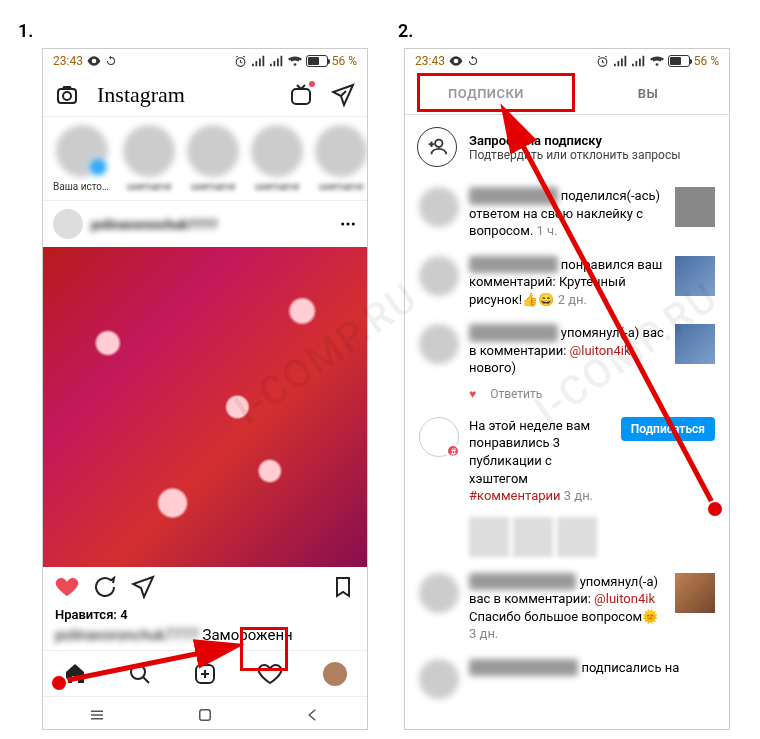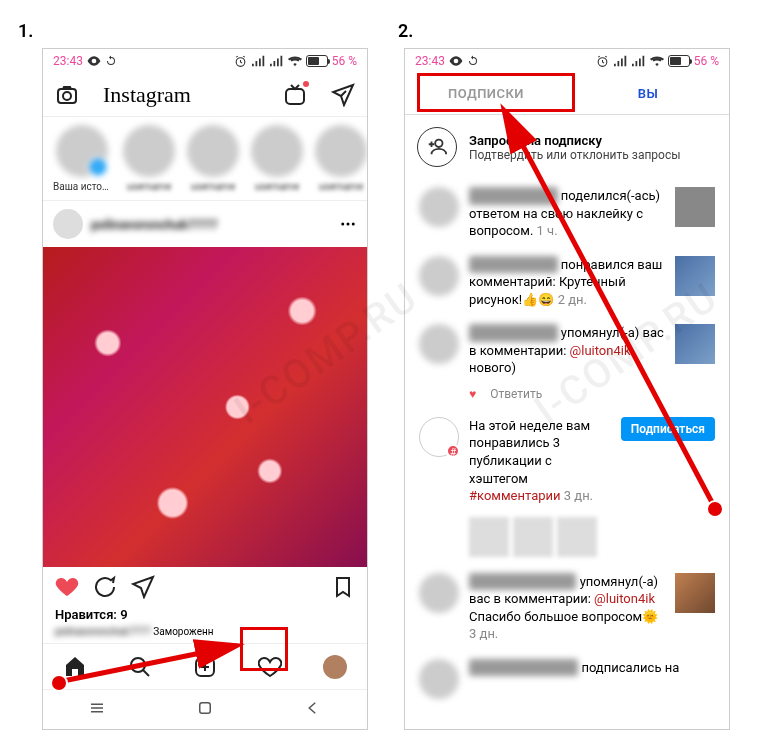--- a/index.html
+++ b/index.html
@@ -1,29 +1,29 @@
 <!DOCTYPE html>
 <html><head>
 <meta charset="utf-8">
 <style>
   * { margin: 0; padding: 0; box-sizing: border-box; }
   body { font-family: -apple-system, BlinkMacSystemFont, "Segoe UI", Roboto, Arial, sans-serif; background: #fff; width: 760px; height: 739px; position: relative; }
   .step-num { position: absolute; font-weight: 600; font-size: 18px; }
   .phone { position: absolute; width: 326px; border: 1px solid #ccc; background: #fff; overflow: hidden; }
   
-  .status-bar { display: flex; justify-content: space-between; align-items: center; height: 24px; padding: 0 10px; font-size: 12px; color: #ec4899; }
+  .status-bar { display: flex; justify-content: space-between; align-items: center; height: 24px; padding: 0 10px; font-size: 12px; color: #a16207; }
   .status-left, .status-right { display: flex; align-items: center; gap: 4px; }
   .status-right .icon { width: 14px; height: 14px; }
   .battery { border: 1px solid #333; border-radius: 3px; width: 22px; height: 12px; position: relative; display: flex; align-items: center; }
   .battery::after { content: ''; position: absolute; right: -3px; top: 3px; width: 2px; height: 5px; background: #333; border-radius: 0 2px 2px 0; }
   .battery-fill { background: #333; height: 8px; margin: 1px; border-radius: 1px; }
   
   .ig-header { display: flex; align-items: center; justify-content: space-between; height: 44px; padding: 0 12px; border-bottom: 1px solid #eee; }
   .ig-logo { font-family: cursive; font-size: 22px; font-weight: 500; }
-  .ig-header-left, .ig-header-right { display: flex; gap: 24px; align-items: center; }
+  .ig-header-left, .ig-header-right { display: flex; gap: 18px; align-items: center; }
   .icon { display: inline-flex; align-items: center; justify-content: center; }
   
   .stories { display: flex; gap: 12px; padding: 8px 10px; overflow: hidden; border-bottom: 1px solid #eee; }
   .story { display: flex; flex-direction: column; align-items: center; font-size: 10px; color: #333; width: 58px; }
   .story-avatar { width: 52px; height: 52px; border-radius: 50%; background: #ccc; filter: blur(3px); position: relative; }
   .story:first-child .story-avatar::after { content: '+'; position: absolute; bottom: 0; right: 0; width: 16px; height: 16px; background: #0095f6; color: #fff; border-radius: 50%; border: 2px solid #fff; font-size: 12px; line-height: 16px; text-align: center; filter: none; }
   .story-label { margin-top: 4px; max-width: 100%; overflow: hidden; text-overflow: ellipsis; white-space: nowrap; filter: blur(2px); }
   .story:first-child .story-label { filter: none; }
   
   .post-header { display: flex; align-items: center; gap: 8px; padding: 8px 10px; }
@@ -36,33 +36,33 @@
     radial-gradient(circle at 60% 50%, #ffcdd2 4%, transparent 5%),
     radial-gradient(circle at 80% 20%, #ffcdd2 3%, transparent 4%),
     radial-gradient(circle at 40% 80%, #ffcdd2 4%, transparent 5%),
     radial-gradient(circle at 70% 70%, #ffcdd2 3%, transparent 4%),
     linear-gradient(135deg, #b71c1c, #c2185b 30%, #d32f2f 60%, #880e4f); }
   
   .post-actions { display: flex; gap: 14px; padding: 8px 12px; align-items: center; }
   .post-actions .spacer { margin-left: auto; }
   .liked { color: #ed4956; }
   .likes-text { font-size: 13px; font-weight: 600; padding: 0 12px 4px; }
-  .caption { font-size: 10px; padding: 0 12px 6px; }
+  .caption { font-size: 15px; padding: 0 12px 6px; }
   .caption .user { filter: blur(3px); display: inline-block; }
   
   .bottom-nav { display: flex; justify-content: space-around; align-items: center; height: 46px; border-top: 1px solid #eee; }
   .nav-btn { display: flex; align-items: center; justify-content: center; }
   .profile-dot { width: 24px; height: 24px; border-radius: 50%; background: #b08060; }
   
   .soft-keys { display: flex; justify-content: space-around; align-items: center; height: 36px; border-top: 1px solid #eee; }
 
   
   .tabs { display: flex; height: 42px; border-bottom: 1px solid #ddd; }
   .tab { flex: 1; display: flex; align-items: center; justify-content: center; font-size: 13px; font-weight: 600; letter-spacing: 0.5px; color: #999; text-transform: uppercase; }
-  .tab.active { color: #1d4ed8; }
+  .tab.active { color: #737373; }
   
   .follow-req { display: flex; align-items: center; gap: 12px; padding: 12px; }
   .follow-req-icon { width: 40px; height: 40px; border-radius: 50%; border: 1.5px solid #333; display: flex; align-items: center; justify-content: center; }
   .follow-req-text .title { font-size: 13px; font-weight: 600; }
   .follow-req-text .sub { font-size: 12px; color: #444; }
   .section-title { font-size: 13px; font-weight: 600; padding: 6px 14px 10px; }
   
   .activity { display: flex; align-items: flex-start; gap: 10px; padding: 8px 14px; }
   .act-avatar { width: 40px; height: 40px; border-radius: 50%; background: #ccc; filter: blur(3px); flex-shrink: 0; }
   .act-text { font-size: 13px; line-height: 1.35; flex: 1; }
@@ -212,21 +212,21 @@
           <path d="M22 2L2 9l8 4 3 9 9-20z"></path>
         </svg>
       </span>
     <span class="spacer"></span>
     <span class="icon">
         <svg width="24" height="24" viewBox="0 0 24 24" fill="none" stroke="#222" stroke-width="2">
           <path d="M6 3h12v18l-6-4-6 4V3z"></path>
         </svg>
       </span>
   </div>
-  <div class="likes-text">Нравится: 9</div>
+  <div class="likes-text">Нравится: 4</div>
   <div class="caption">
     <span class="user">polinavoronchuk7777</span>
     <span>Замороженн</span>
   </div>
 
   <div class="bottom-nav">
     <div class="nav-btn">
         <svg width="24" height="24" viewBox="0 0 24 24" fill="#222">
           <path d="M3 10l9-8 9 8v11h-6v-7h-6v7H3z"></path>
         </svg>

